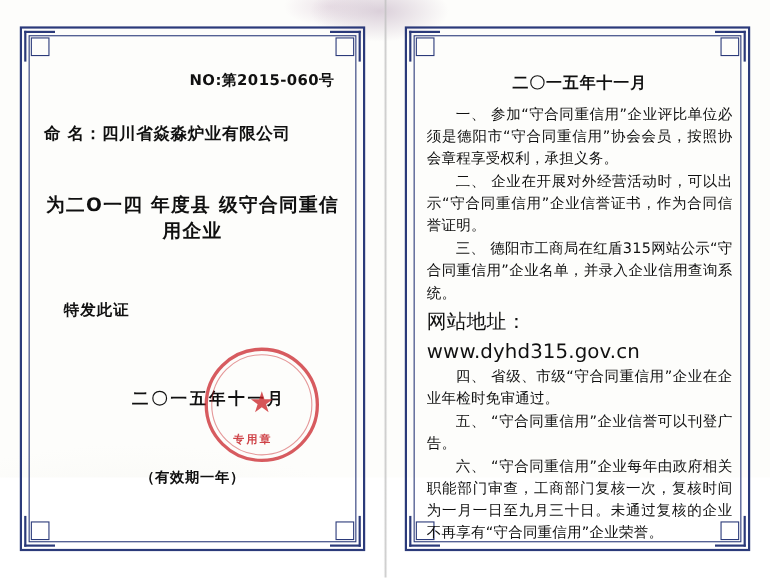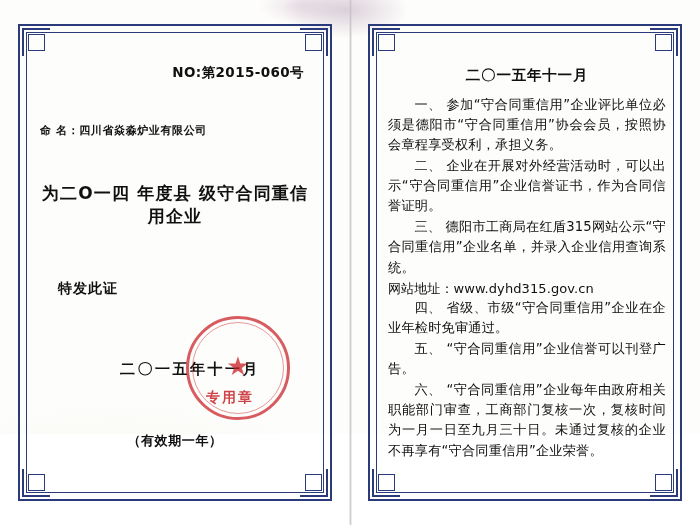--- a/index.html
+++ b/index.html
@@ -99,22 +99,22 @@
   }
   .serial {
     text-align: right;
     font-size: 13.5px;
     font-weight: bold;
     letter-spacing: 0.4px;
     margin-top: 20px;
     padding-right: 10px;
   }
   .name-line {
-    margin-top: 41px;
-    font-size: 11px;
+    margin-top: 30px;
+    font-size: 15px;
     font-weight: bold;
     letter-spacing: 0.6px;
     padding-left: 4px;
   }
   .title-line {
     margin-top: 44px;
     font-size: 17px;
     font-weight: bold;
     letter-spacing: 1.2px;
     text-align: center;
@@ -177,21 +177,21 @@
     text-align: center;
     font-size: 11px;
     letter-spacing: 5px;
     color: rgba(196, 26, 32, 0.82);
     font-weight: bold;
   }
   .seal .seal-bottom {
     position: absolute;
     left: 0; right: 16px; bottom: 13px;
     text-align: center;
-    font-size: 14px;
+    font-size: 10px;
     letter-spacing: 2px;
     color: rgba(196, 26, 32, 0.82);
     font-weight: bold;
   }
 
   
   .content-right {
     position: absolute;
     left: 38px;
     top: 44px;
@@ -212,21 +212,21 @@
     line-height: 1.52;
     text-align: justify;
     text-justify: inter-ideograph;
     letter-spacing: 0.2px;
     margin-bottom: 1px;
   }
   .clause-indent {
     text-indent: 2em;
   }
   .url-line {
-    font-size: 13px;
+    font-size: 18px;
     line-height: 1.5;
     letter-spacing: 0.1px;
   }
 </style>
 </head>
 <body>
 
 <div id="certificate">
 
   <div class="paper-tint"></div>

